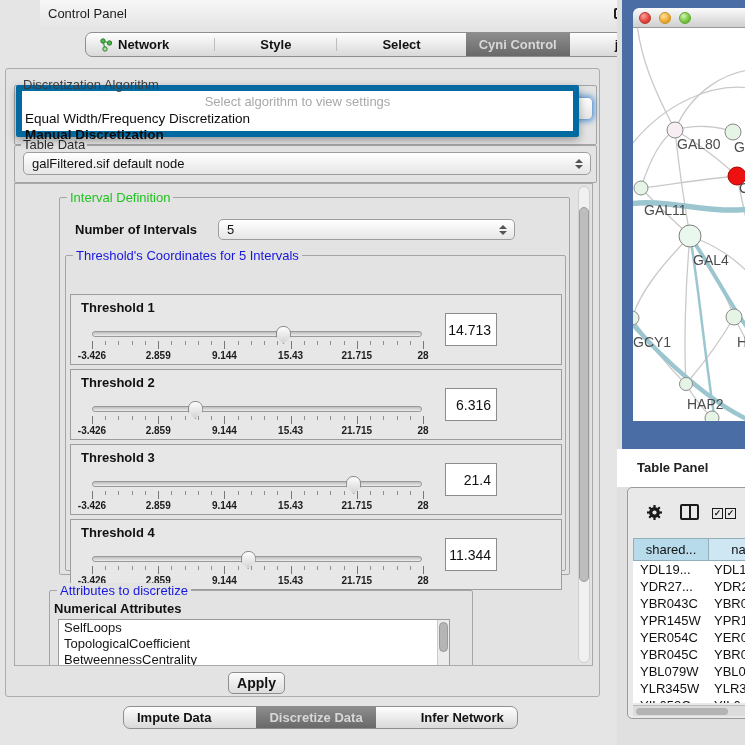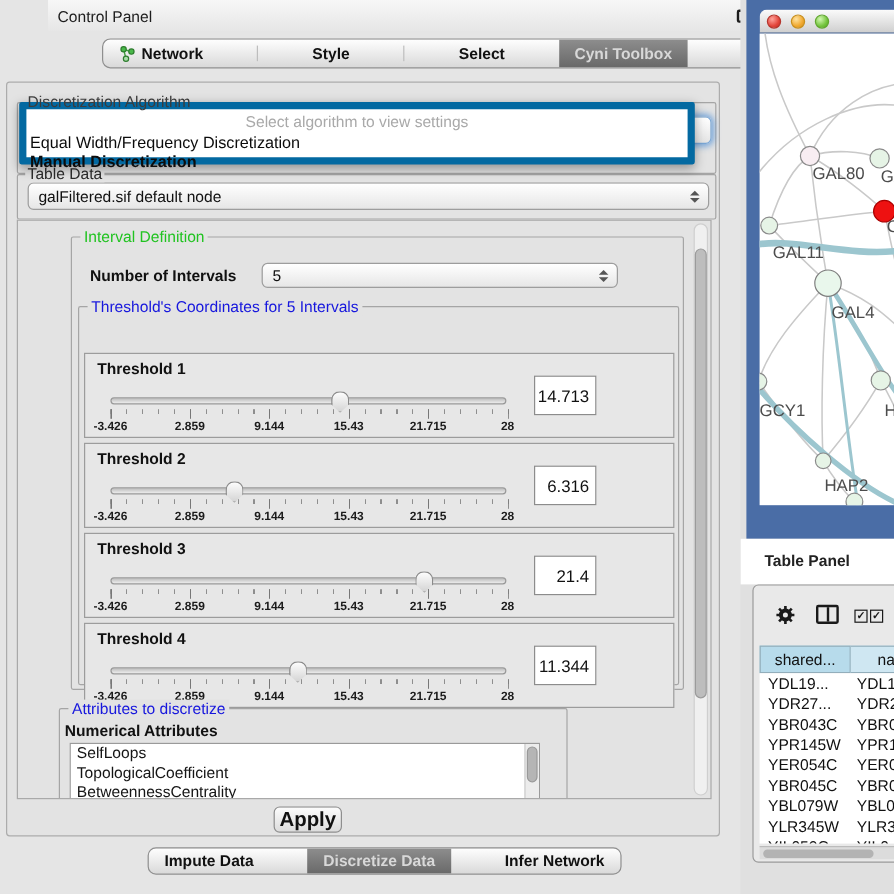--- a/index.html
+++ b/index.html
@@ -91,21 +91,21 @@
 
   .fs-attr { left:34px; top:406px; width:424px; height:100px; }
   .attr-label { position:absolute; left:4px; top:10px; font-size:13px; font-weight:bold; color:#111; }
   .attr-list { position:absolute; left:8px; top:28px; width:392px; height:60px; background:#fff; border:1px solid #9a9a9a; overflow:hidden; }
   .attr-item { font-size:13px; color:#151515; line-height:16px; padding-left:5px; white-space:nowrap; }
   .list-scroll { position:absolute; right:0; top:0; width:12px; height:100%; background:#ececec; border-left:1px solid #ccc; }
   .list-thumb { position:absolute; left:1px; top:2px; width:9px; height:30px; background:#b5b5b5; border:1px solid #999; border-radius:5px; }
 
   .apply-btn { position:absolute; left:222px; top:603px; width:57px; height:22px;
     background:linear-gradient(#fcfcfc,#dcdcdc); border:1px solid #8e8e8e; border-radius:5px;
-    font-size:17px; font-weight:bold; color:#111; text-align:center; line-height:20px; }
+    font-size:14px; font-weight:bold; color:#111; text-align:center; line-height:20px; }
 
   
   .right-panel { position:absolute; left:617px; top:0; width:128px; height:745px; background:#e0e0e0; overflow:hidden; }
   .blue-region { position:absolute; left:5px; top:0; width:123px; height:449px; background:#4a6da6; }
   .net-window { position:absolute; left:16px; top:8px; width:112px; height:413px; }
   .nw-titlebar { position:absolute; left:0; top:0; width:112px; height:20px;
     background:linear-gradient(#fbfbfb,#cfcfcf); border-bottom:1px solid #9a9a9a; border-radius:6px 0 0 0; }
   .light { position:absolute; top:4px; width:12px; height:12px; border-radius:50%; }
   .light.red    { left:6px;  background:radial-gradient(circle at 35% 30%, #ffa39b, #e2443a 60%, #b92f28); border:1px solid #b5372e;}
   .light.yellow { left:26px; background:radial-gradient(circle at 35% 30%, #ffe3a0, #f0a82f 60%, #cf8d1d); border:1px solid #c8901f;}
@@ -161,21 +161,21 @@
       </div>
       <div class="seg-sep"></div>
       <div class="seg">
           <span>Style</span>
         </div>
       <div class="seg-sep"></div>
       <div class="seg">
           <span>Select</span>
         </div>
       <div class="seg sel">
-          <span>Cyni Toolbox</span>
+          <span>Cyni Control</span>
         </div>
       <div class="seg">
           <span>jActiveMNodules</span>
         </div>
     </div>
 
     <div class="cp-main">
 
       <div class="tborder algo-box"></div>
       <div class="algo-title">Discretization Algorithm</div>

